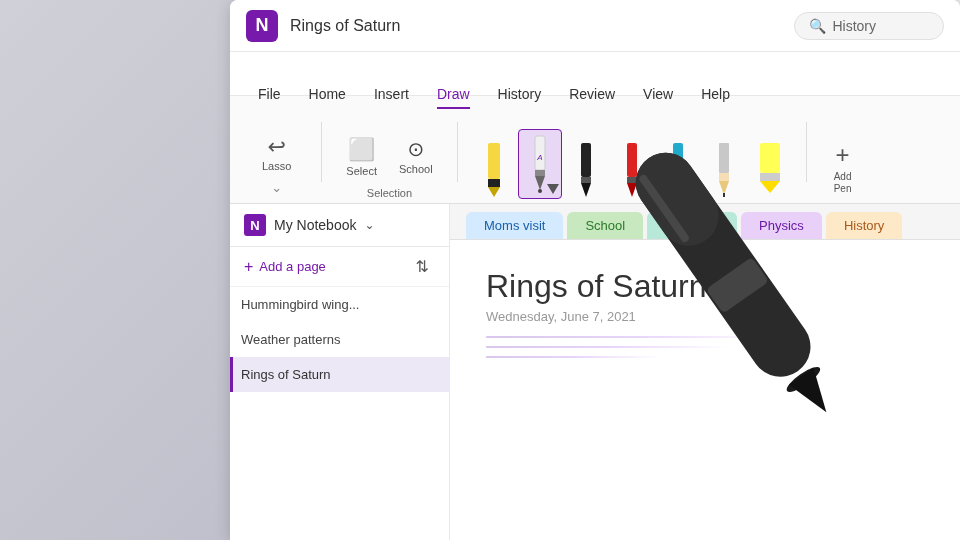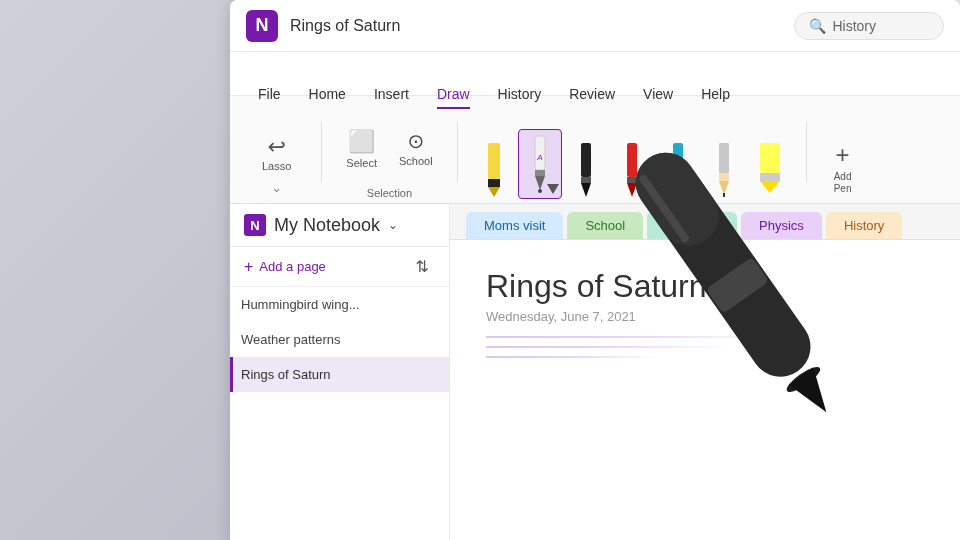--- a/index.html
+++ b/index.html
@@ -241,21 +241,21 @@
       border-radius: 3px;
       display: flex;
       align-items: center;
       justify-content: center;
       color: white;
       font-size: 13px;
       font-weight: bold;
       flex-shrink: 0;
     }
     .notebook-name {
-      font-size: 18px;
+      font-size: 14px;
       color: #333;
       font-weight: 500;
     }
     .notebook-chevron {
       font-size: 12px;
       color: #555;
     }
     .add-page-btn {
       display: flex;
       align-items: center;
@@ -425,21 +425,21 @@
       <div class="selection-btns">
         <div class="tool-btn">
           <span class="tool-btn-icon">⬜</span>
           <span class="tool-btn-label">Select</span>
         </div>
         <div class="tool-btn">
           <span class="tool-btn-icon" style="font-size:20px;">⊙</span>
           <span class="tool-btn-label">School</span>
         </div>
       </div>
-      <span style="font-size:11px;color:#666;margin-top:12px;">Selection</span>
+      <span style="font-size:11px;color:#666;margin-top:4px;">Selection</span>
     </div>
 
     <div class="ribbon-divider"></div>
 
     <div class="pen-tools">
 
       <div class="pen-tool">
         <svg width="28" height="56" viewBox="0 0 28 56">
           <rect x="8" y="2" width="12" height="36" rx="2" fill="#f5d742"></rect>
           <rect x="8" y="38" width="12" height="8" fill="#222"></rect>

